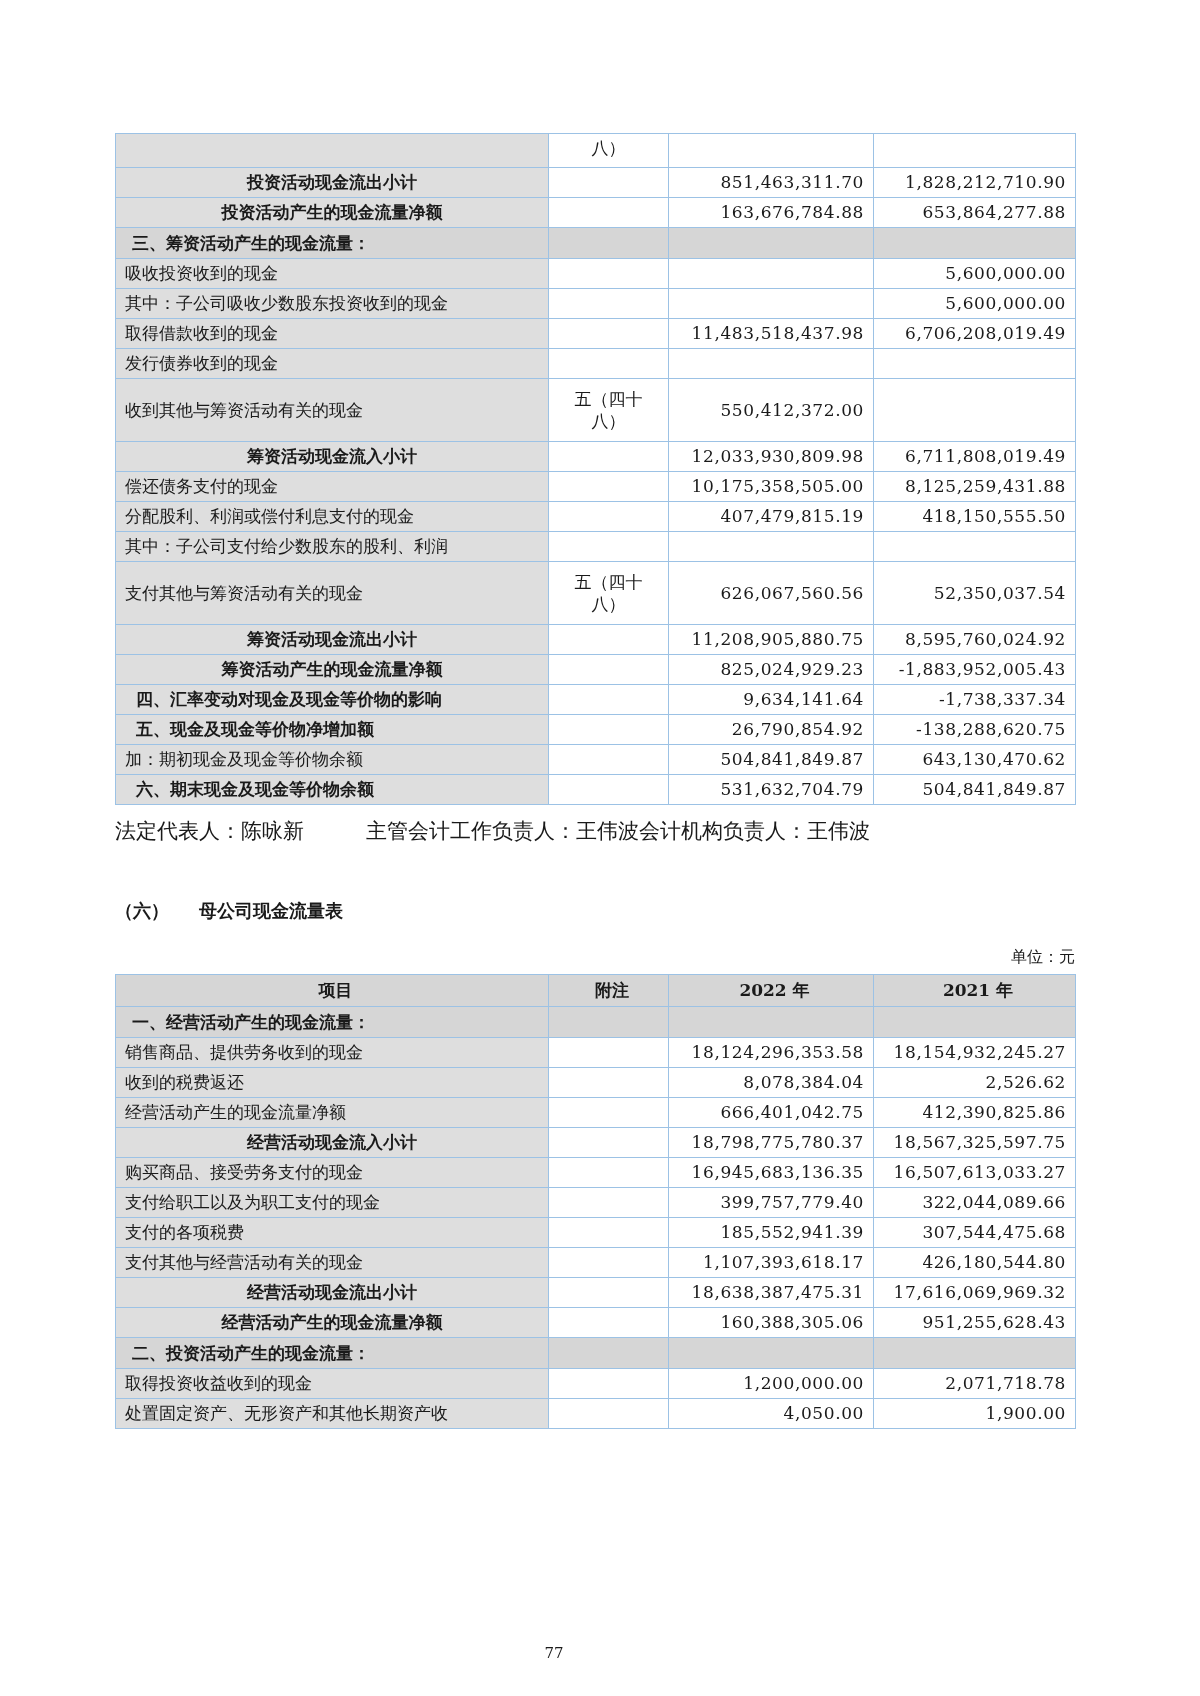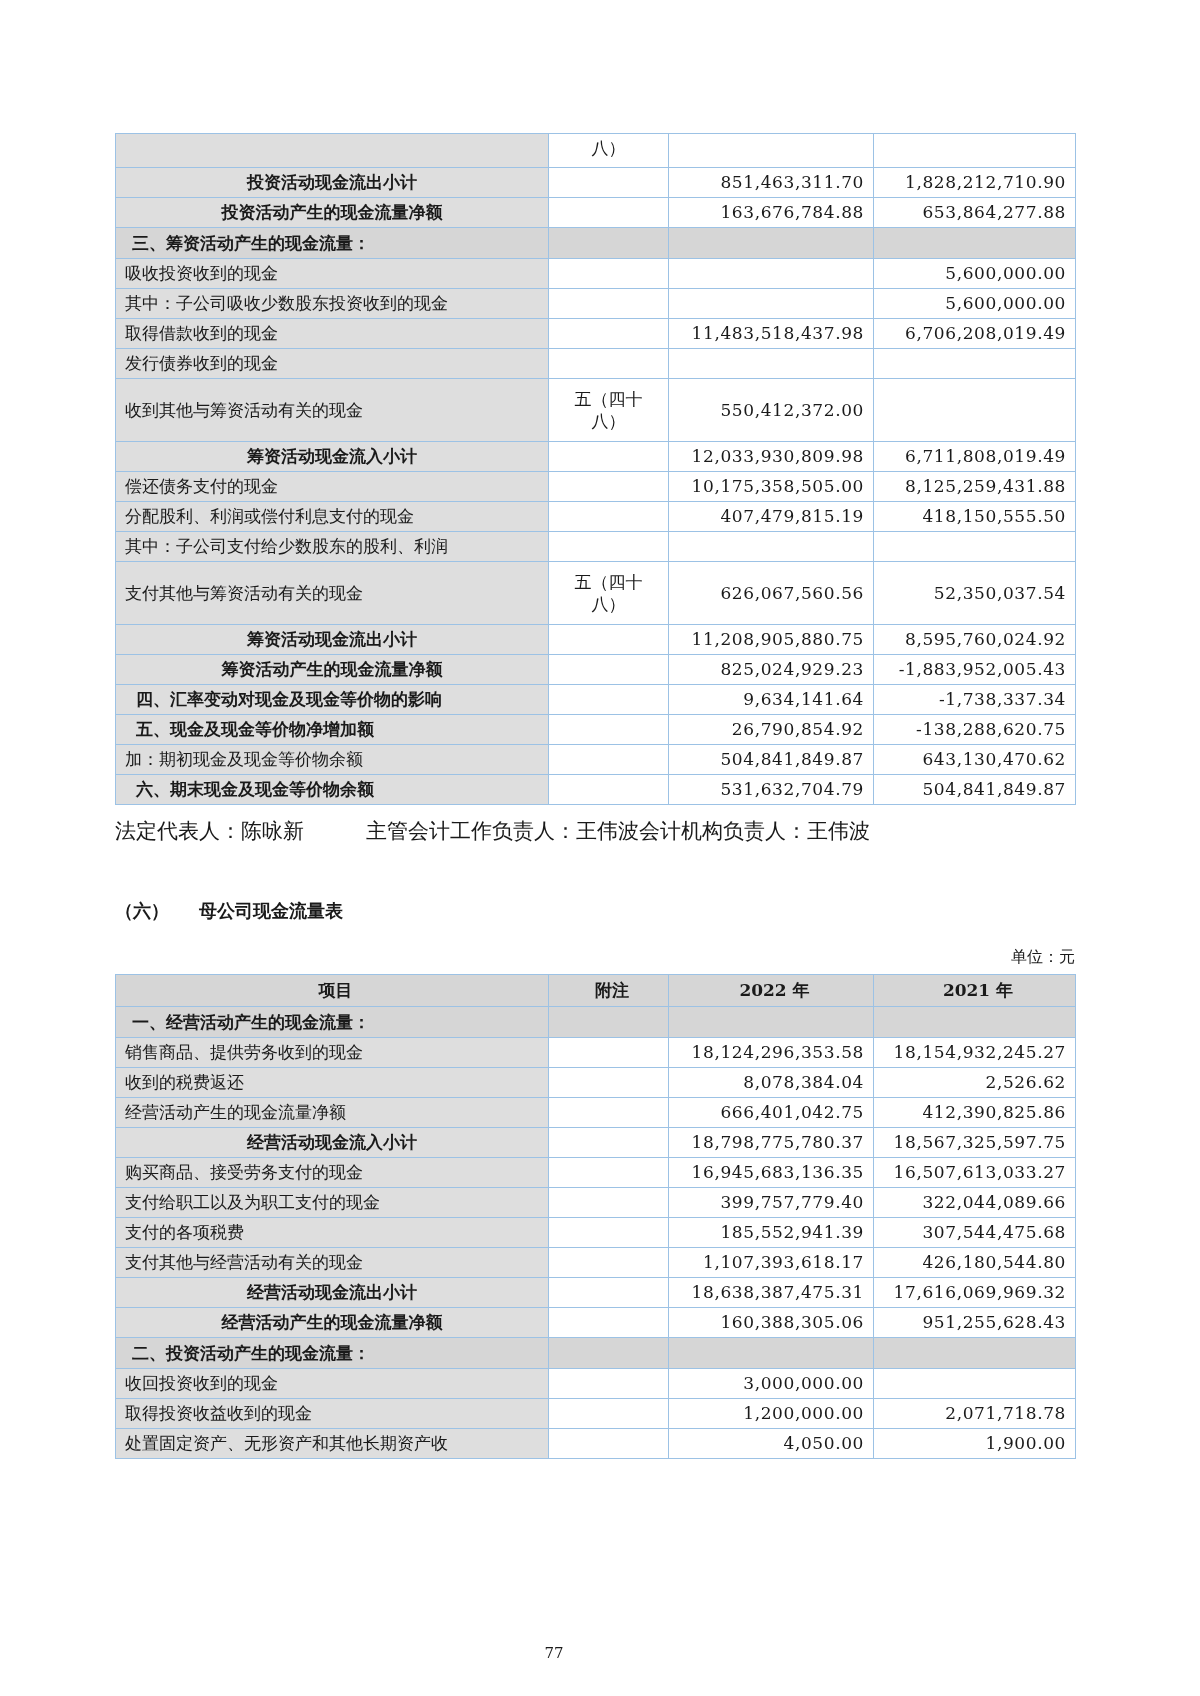--- a/index.html
+++ b/index.html
@@ -287,26 +287,20 @@
           <td class="c2"><span>160,388,305.06</span></td>
           <td class="c3"><span>951,255,628.43</span></td>
         </tr>
         <tr class="r-section">
           <td class="c0"><span>二、投资活动产生的现金流量：</span></td>
           <td class="c1"><span class="note-span"></span></td>
           <td class="c2"><span></span></td>
           <td class="c3"><span></span></td>
         </tr>
         <tr class="r-item">
-          <td class="c0"><span>收回投资收到的现金</span></td>
-          <td class="c1"><span class="note-span"></span></td>
-          <td class="c2"><span>3,000,000.00</span></td>
-          <td class="c3"><span></span></td>
-        </tr>
-        <tr class="r-item">
           <td class="c0"><span>取得投资收益收到的现金</span></td>
           <td class="c1"><span class="note-span"></span></td>
           <td class="c2"><span>1,200,000.00</span></td>
           <td class="c3"><span>2,071,718.78</span></td>
         </tr>
         <tr class="r-item">
           <td class="c0"><span>处置固定资产、无形资产和其他长期资产收</span></td>
           <td class="c1"><span class="note-span"></span></td>
           <td class="c2"><span>4,050.00</span></td>
           <td class="c3"><span>1,900.00</span></td>

